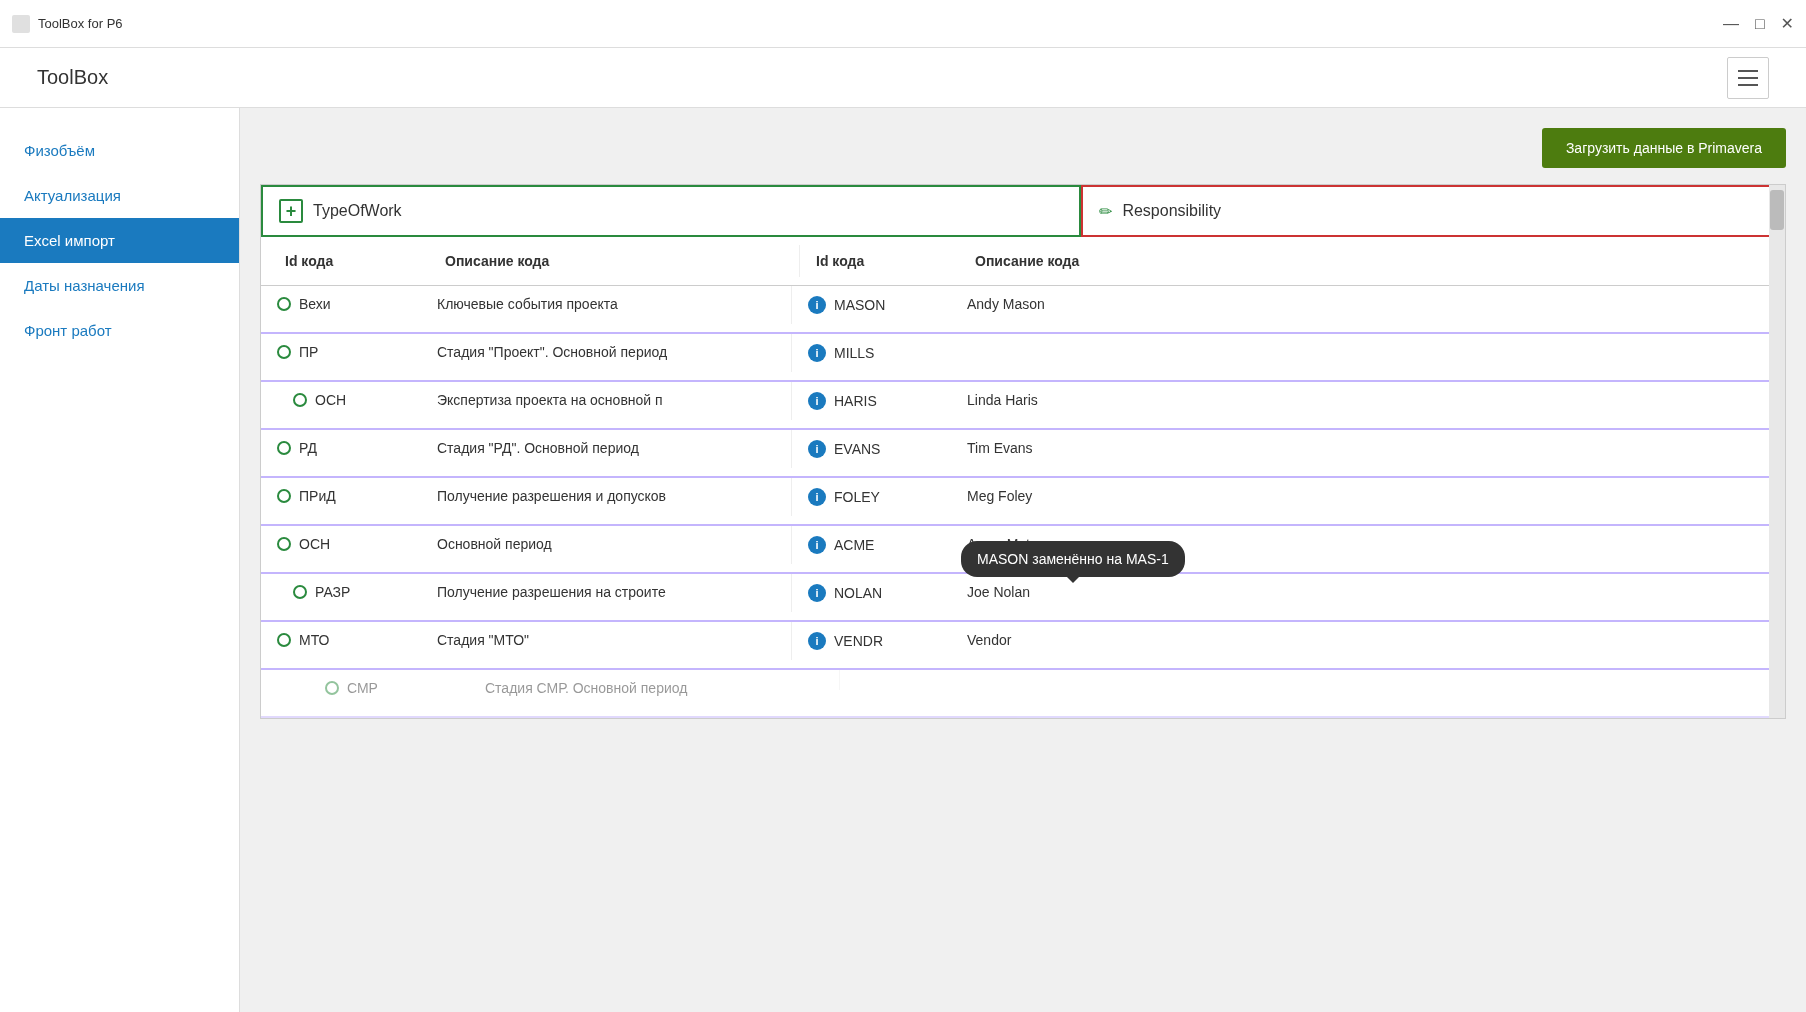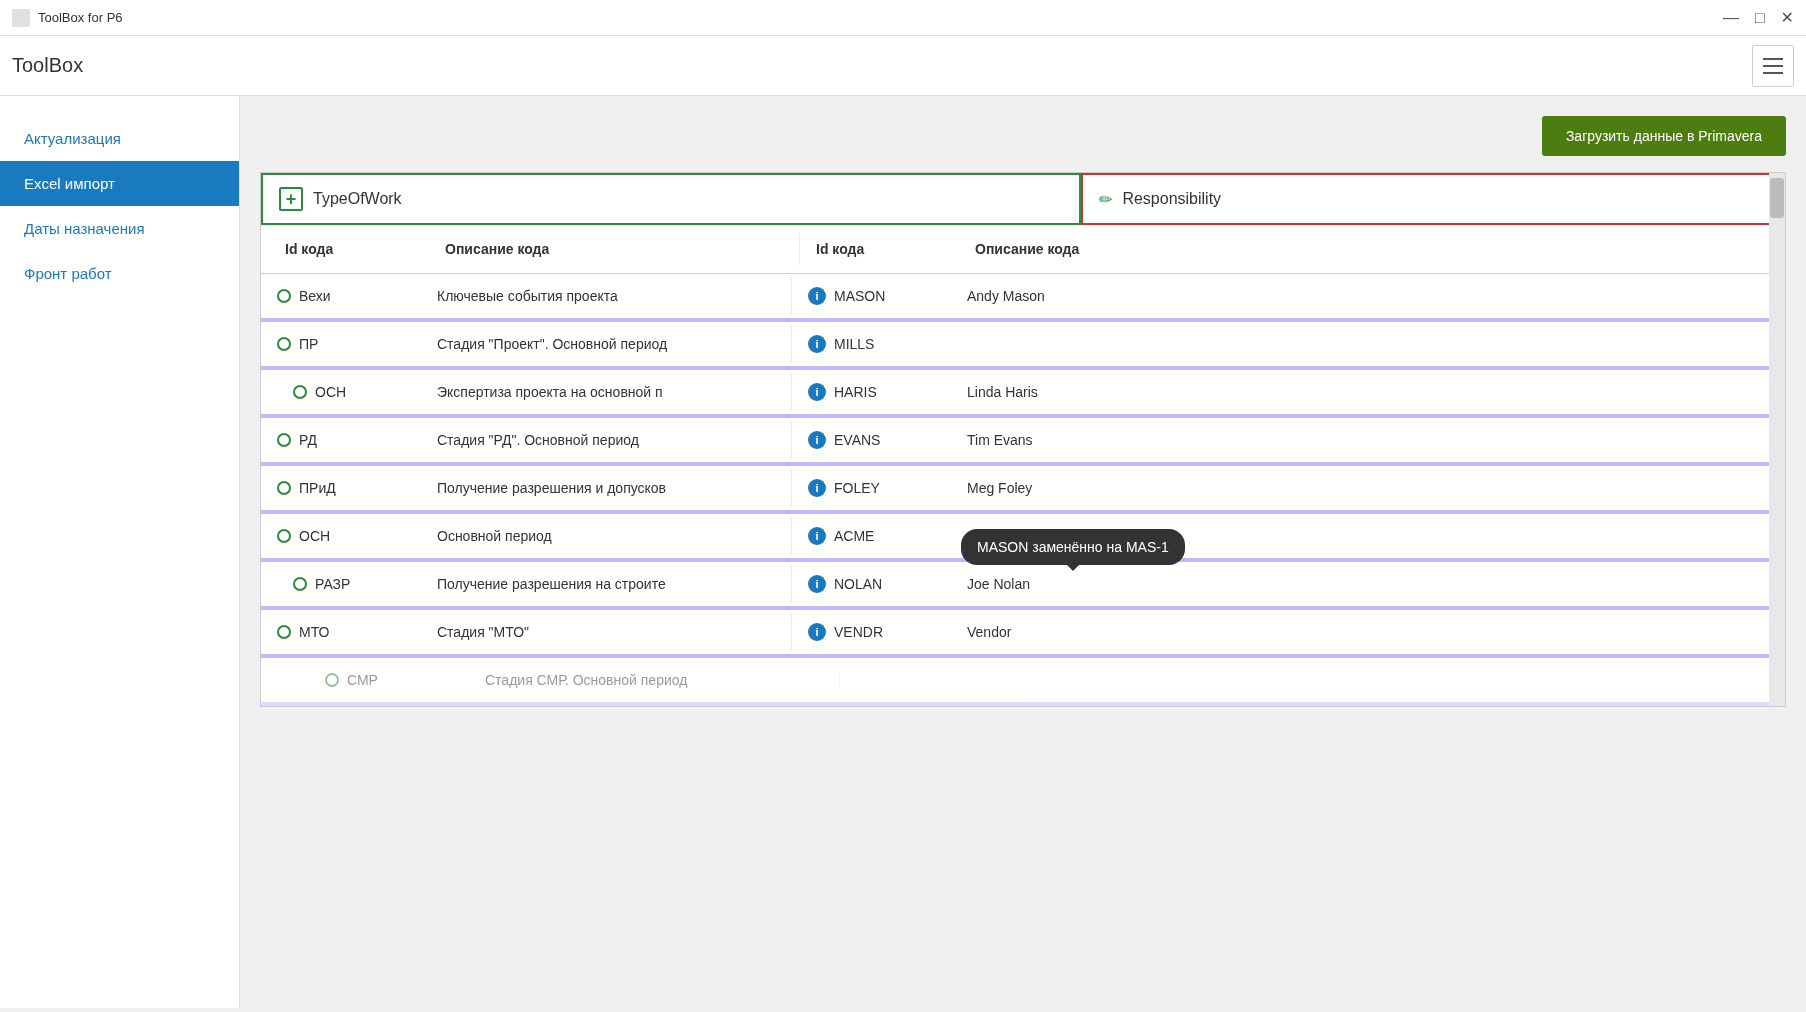--- a/index.html
+++ b/index.html
@@ -1,29 +1,29 @@
 <!DOCTYPE html>
 <html><head>
   <meta charset="utf-8">
   <style>
     * { box-sizing: border-box; margin: 0; padding: 0; }
     body { font-family: 'Segoe UI', Arial, sans-serif; background: #f0f0f0; color: #222; font-size: 14px; }
 
     .titlebar {
       display: flex; align-items: center; justify-content: space-between;
       background: #fff; border-bottom: 1px solid #ddd;
-      padding: 0 12px; height: 36px;
+      padding: 0 12px; height: 48px;
     }
     .titlebar-left { display: flex; align-items: center; gap: 8px; font-size: 13px; color: #333; }
     .titlebar-icon { width: 18px; height: 18px; background: #e0e0e0; border-radius: 2px; }
     .titlebar-controls { display: flex; gap: 16px; align-items: center; }
     .titlebar-controls span { font-size: 16px; cursor: pointer; color: #555; }
 
     .header {
-      background: #fff; padding: 12px 12px; display: flex; align-items: center;
+      background: #fff; padding: 12px 37px; display: flex; align-items: center;
       border-bottom: 1px solid #ddd; height: 60px; gap: 18px;
     }
     .header-title { font-size: 20px; color: #333; font-weight: 400; flex: 1; }
     .menu-btn {
       width: 42px; height: 42px; border: 1px solid #ccc; background: #fff;
       display: flex; flex-direction: column; align-items: center; justify-content: center;
       gap: 5px; cursor: pointer; border-radius: 2px;
     }
     .menu-btn span { display: block; width: 20px; height: 2px; background: #555; }
 
@@ -74,21 +74,21 @@
       display: flex; background: #fff; border-bottom: 1px solid #ccc;
       padding: 8px 8px;
     }
     .col-h { padding: 8px 16px; font-weight: 600; color: #333; font-size: 14px; }
     .col-id-tow { flex: 0 0 160px; }
     .col-desc-tow { flex: 0 0 370px; }
     .col-id-resp { flex: 0 0 160px; border-left: 1px solid #eee; }
     .col-desc-resp { flex: 1; }
 
     .data-row {
-      display: flex; border-bottom: 4px solid #c4b5fd; align-items: center;
+      display: flex; border-bottom: 2px solid #c4b5fd; align-items: flex-start;
       min-height: 48px;
     }
 
     .cell { padding: 10px 16px; font-size: 14px; color: #333; display: flex; align-items: center; gap: 8px; }
     .cell-id-tow { flex: 0 0 160px; }
     .cell-desc-tow { flex: 0 0 370px; overflow: hidden; white-space: nowrap; text-overflow: ellipsis; }
     .cell-id-resp { flex: 0 0 160px; border-left: 1px solid #eee; }
     .cell-desc-resp { flex: 1; }
 
     .radio-circle {
@@ -143,20 +143,23 @@
     <span></span>
     <span></span>
     <span></span>
   </button>
 </div>
 
 <div class="layout">
 
   <div class="sidebar">
     <div class="sidebar-item">
+      <span>Физобъём</span>
+    </div>
+    <div class="sidebar-item">
       <span>Актуализация</span>
     </div>
     <div class="sidebar-item active">
       <span>Excel импорт</span>
     </div>
     <div class="sidebar-item">
       <span>Даты назначения</span>
     </div>
     <div class="sidebar-item">
       <span>Фронт работ</span>

